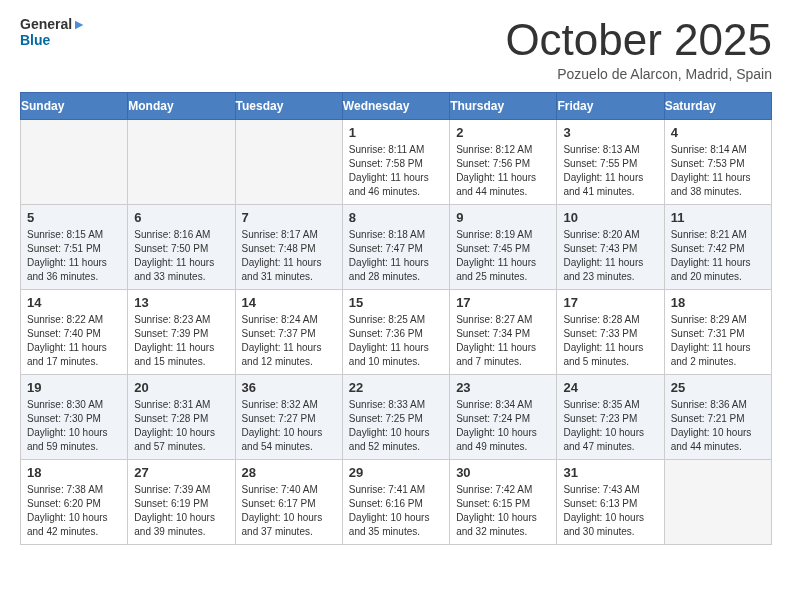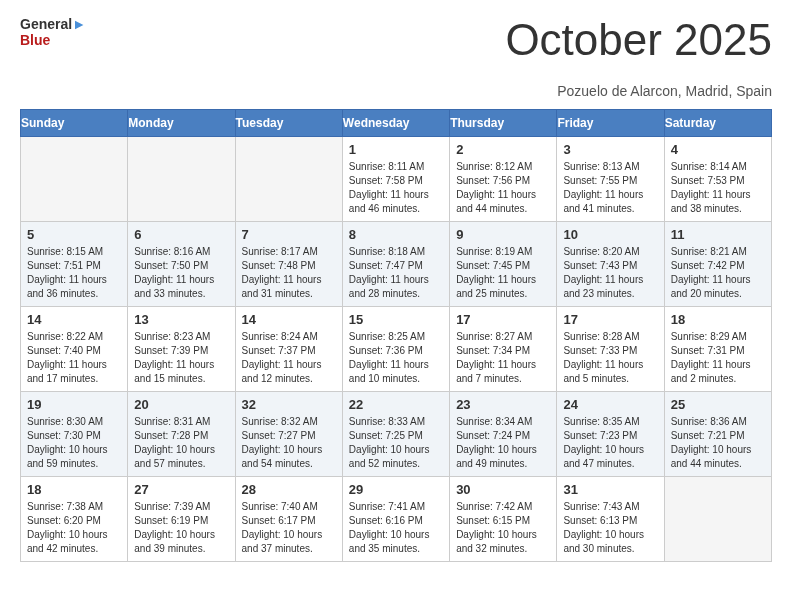--- a/index.html
+++ b/index.html
@@ -32,21 +32,21 @@
     }
     .month-title {
       font-size: 44px;
       font-weight: 300;
       color: #333;
       line-height: 1.1;
     }
     .location {
       font-size: 14px;
       color: #555;
-      margin-top: 19px;
+      margin-top: 2px;
     }
     .calendar {
       width: 100%;
       border-collapse: collapse;
       border: 1px solid #ccc;
     }
     .calendar th {
       background: #4a7fc1;
       color: #fff;
       font-size: 12px;
@@ -85,21 +85,21 @@
     }
   </style>
 </head>
 <body>
 
 <div class="page">
   <div class="header">
     <div class="logo">
   <div style="display:flex;flex-direction:column;line-height:1.15;">
     <span style="font-size:14px;font-weight:bold;color:#333;font-family:Arial;">General<span style="color:#4a90d9;">►</span></span>
-    <span style="font-size:14px;font-weight:bold;color:#b91c1c;font-family:Arial;">Blue</span>
+    <span style="font-size:14px;font-weight:bold;color:#0369a1;font-family:Arial;">Blue</span>
   </div>
 </div>
     <div class="title-block">
       <div class="month-title">October 2025</div>
       <div class="location">Pozuelo de Alarcon, Madrid, Spain</div>
     </div>
   </div>
 
   <table class="calendar">
     <thead>
@@ -198,21 +198,21 @@
         <tr class="row-shaded">
           <td>
             <span class="day-number">19</span>
             <div class="day-info">Sunrise: 8:30 AM<br>Sunset: 7:30 PM<br>Daylight: 10 hours and 59 minutes.</div>
           </td>
           <td>
             <span class="day-number">20</span>
             <div class="day-info">Sunrise: 8:31 AM<br>Sunset: 7:28 PM<br>Daylight: 10 hours and 57 minutes.</div>
           </td>
           <td>
-            <span class="day-number">32</span>
+            <span class="day-number">36</span>
             <div class="day-info">Sunrise: 8:32 AM<br>Sunset: 7:27 PM<br>Daylight: 10 hours and 54 minutes.</div>
           </td>
           <td>
             <span class="day-number">22</span>
             <div class="day-info">Sunrise: 8:33 AM<br>Sunset: 7:25 PM<br>Daylight: 10 hours and 52 minutes.</div>
           </td>
           <td>
             <span class="day-number">23</span>
             <div class="day-info">Sunrise: 8:34 AM<br>Sunset: 7:24 PM<br>Daylight: 10 hours and 49 minutes.</div>
           </td>

